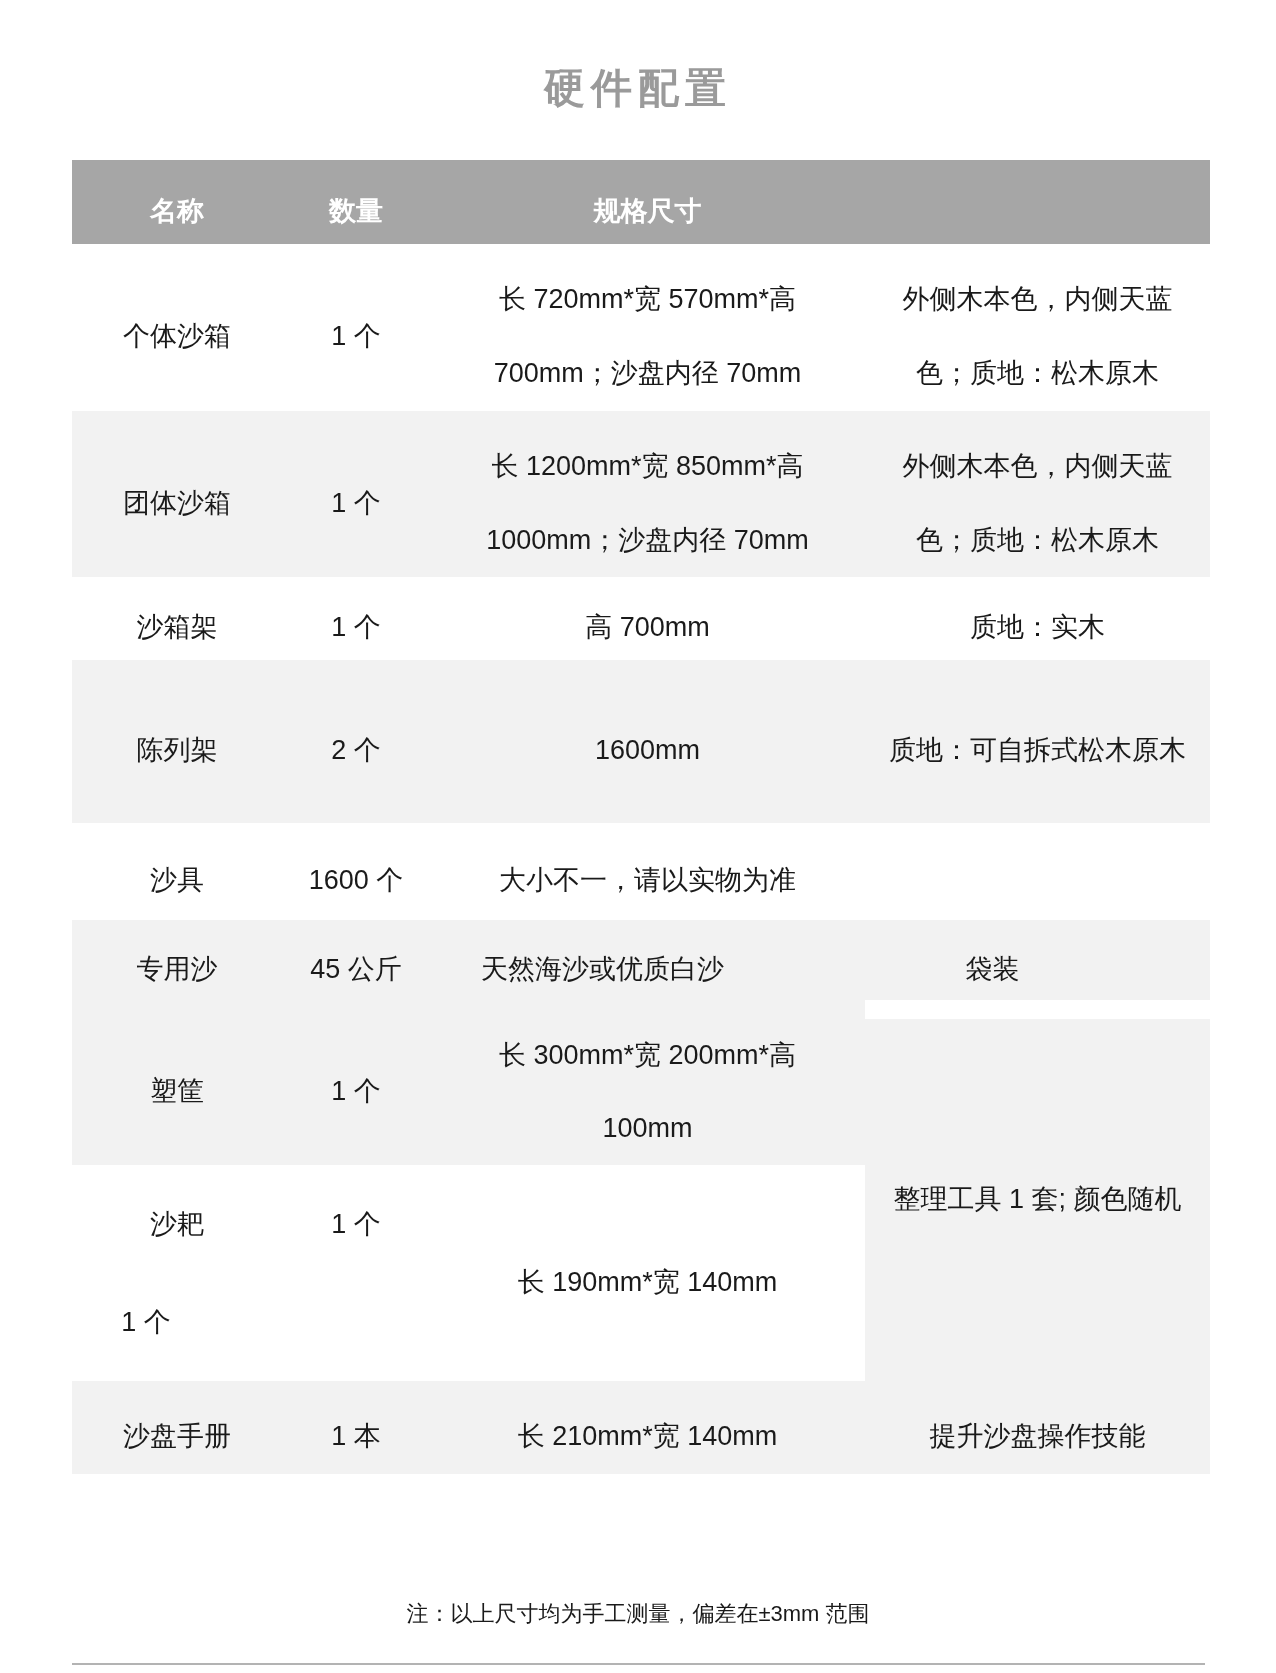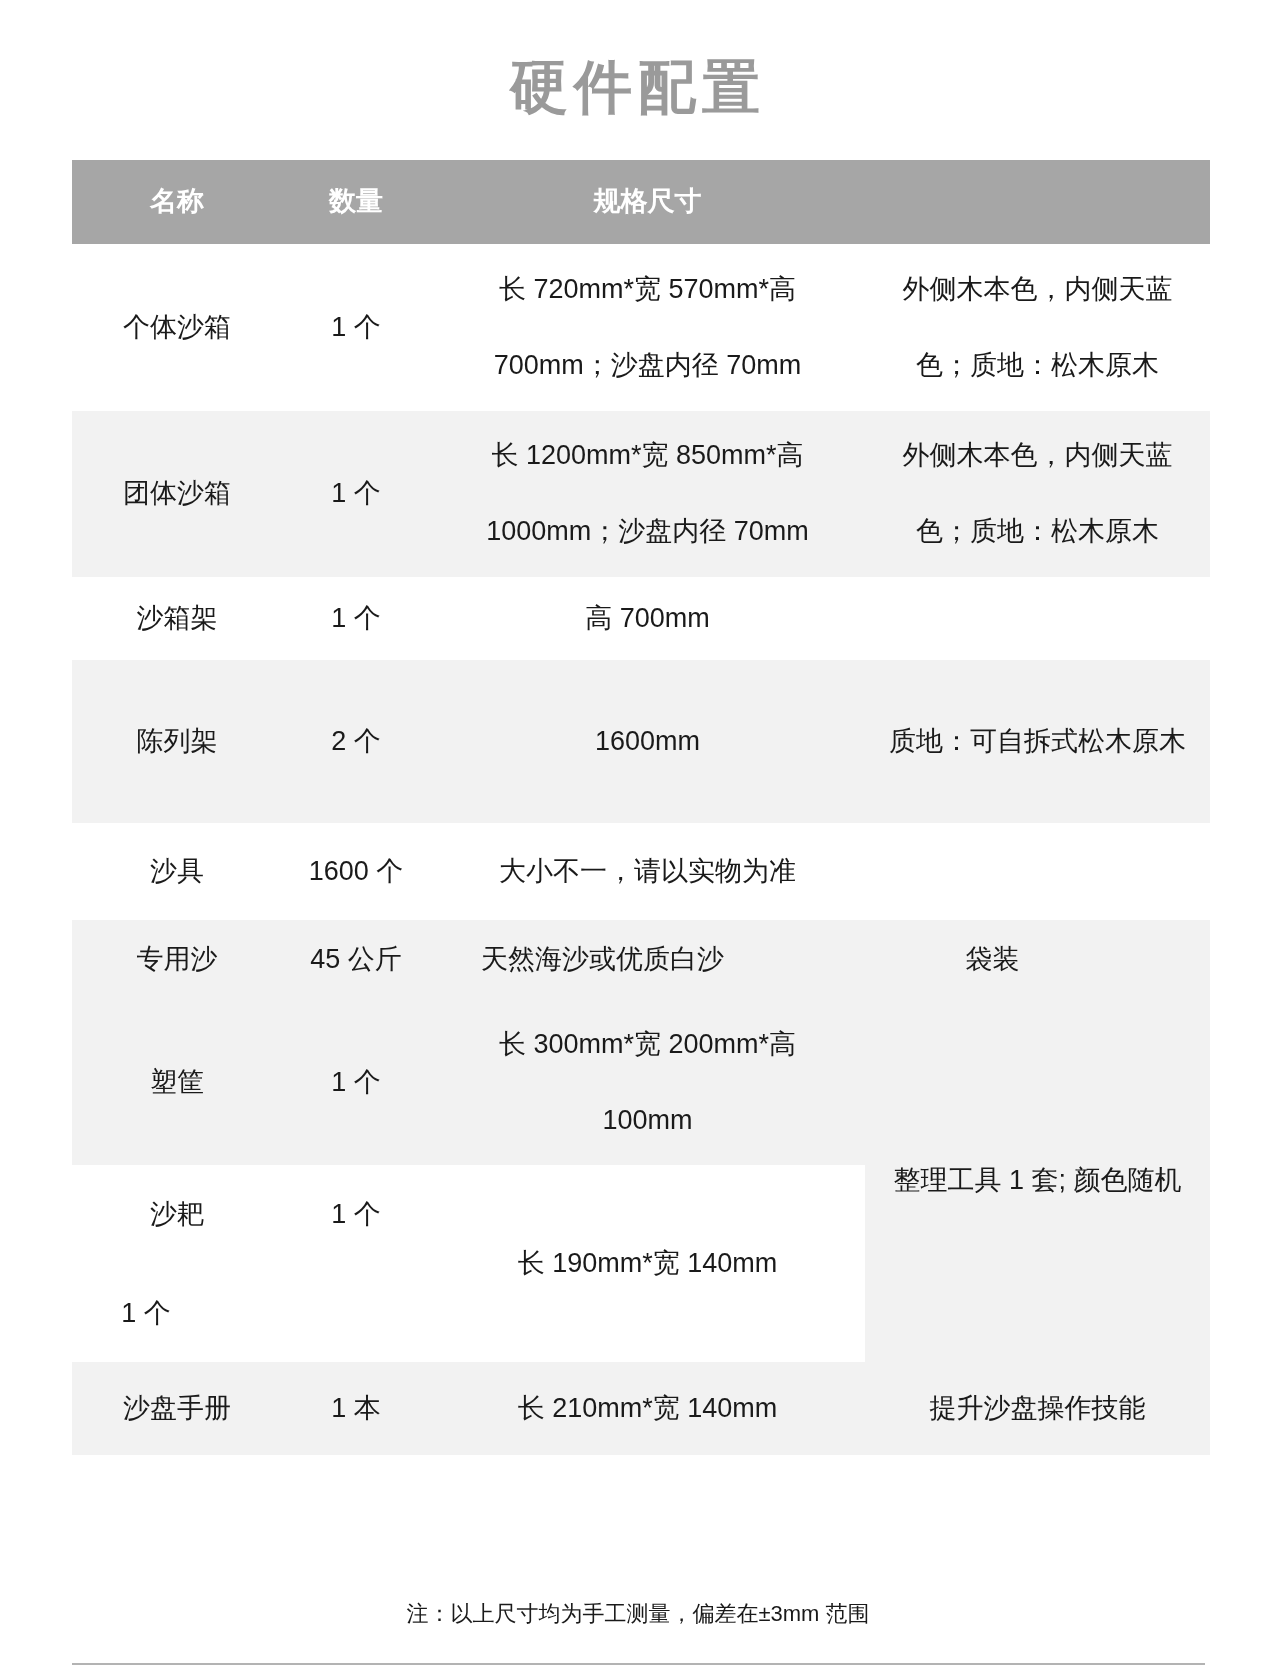--- a/index.html
+++ b/index.html
@@ -14,31 +14,31 @@
   html,body{margin:0;padding:0;}
   body{
     width:1276px;height:1673px;background:#ffffff;position:relative;
     font-family:"Liberation Sans","DejaVu Sans",sans-serif;
     color:var(--body-text);
   }
   .doc-title{
     position:absolute;top:50px;left:0;width:1276px;height:76px;
     display:flex;align-items:center;justify-content:center;
     font-family:"DejaVu Serif","Liberation Serif",serif;
-    font-weight:bold;font-size:58px;letter-spacing:6px;
+    font-weight:bold;font-size:41px;letter-spacing:6px;
     color:var(--title-text);
   }
   .spec-table{
     position:absolute;left:72px;top:160px;width:1138px;
     font-size:27px;line-height:1.3;
   }
   .tr{display:flex;width:1138px;}
   .td{
     display:flex;align-items:center;justify-content:center;
-    text-align:right;white-space:nowrap;
+    text-align:right;white-space:nowrap;margin-top:19px;
   }
   .c1{width:210px;}
   .c2{width:148px;}
   .c3{width:435px;}
   .c4{width:345px;}
   .thead{height:84px;background:var(--header-bg);}
   .thead .td{color:var(--header-text);font-weight:bold;}
   .gray{background:var(--alt-row-bg);}
   .twoline{flex-direction:column;justify-content:center;}
   .line{height:76px;display:flex;align-items:center;justify-content:center;white-space:nowrap;}
@@ -93,20 +93,21 @@
     <div class="td c4 twoline">
       <div class="line">外侧木本色，内侧天蓝</div>
       <div class="line">色；质地：松木原木</div>
     </div>
   </div>
 
   <div class="tr" style="height:83px">
     <div class="td c1">沙箱架</div>
     <div class="td c2">1 个</div>
     <div class="td c3">高 700mm</div>
+    <div class="td c4">质地：实木</div>
   </div>
 
   <div class="tr gray" style="height:163px">
     <div class="td c1">陈列架</div>
     <div class="td c2">2 个</div>
     <div class="td c3 twoline">
       <div class="line">1600mm</div>
     </div>
     <div class="td c4">质地：可自拆式松木原木</div>
   </div>

